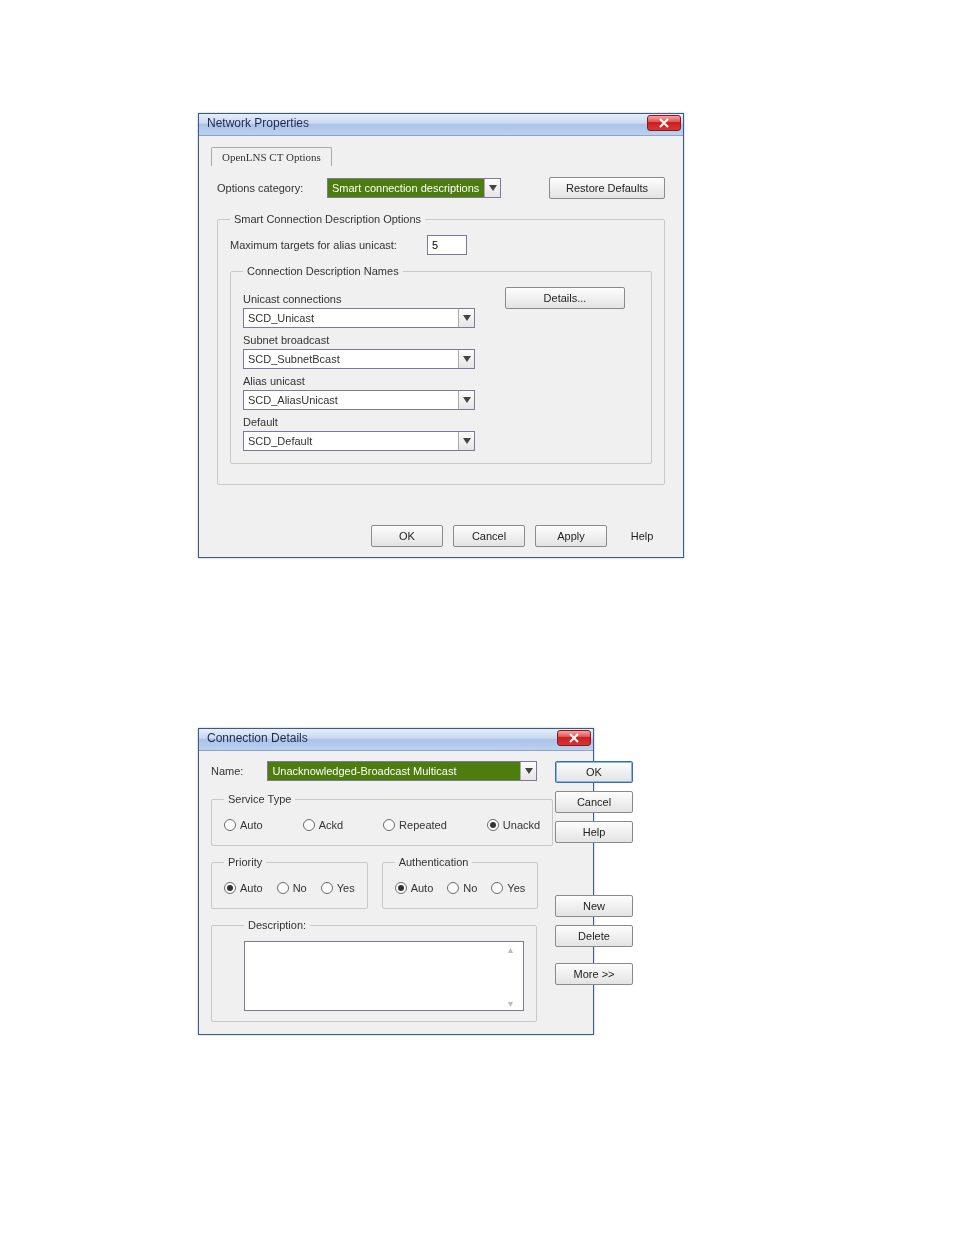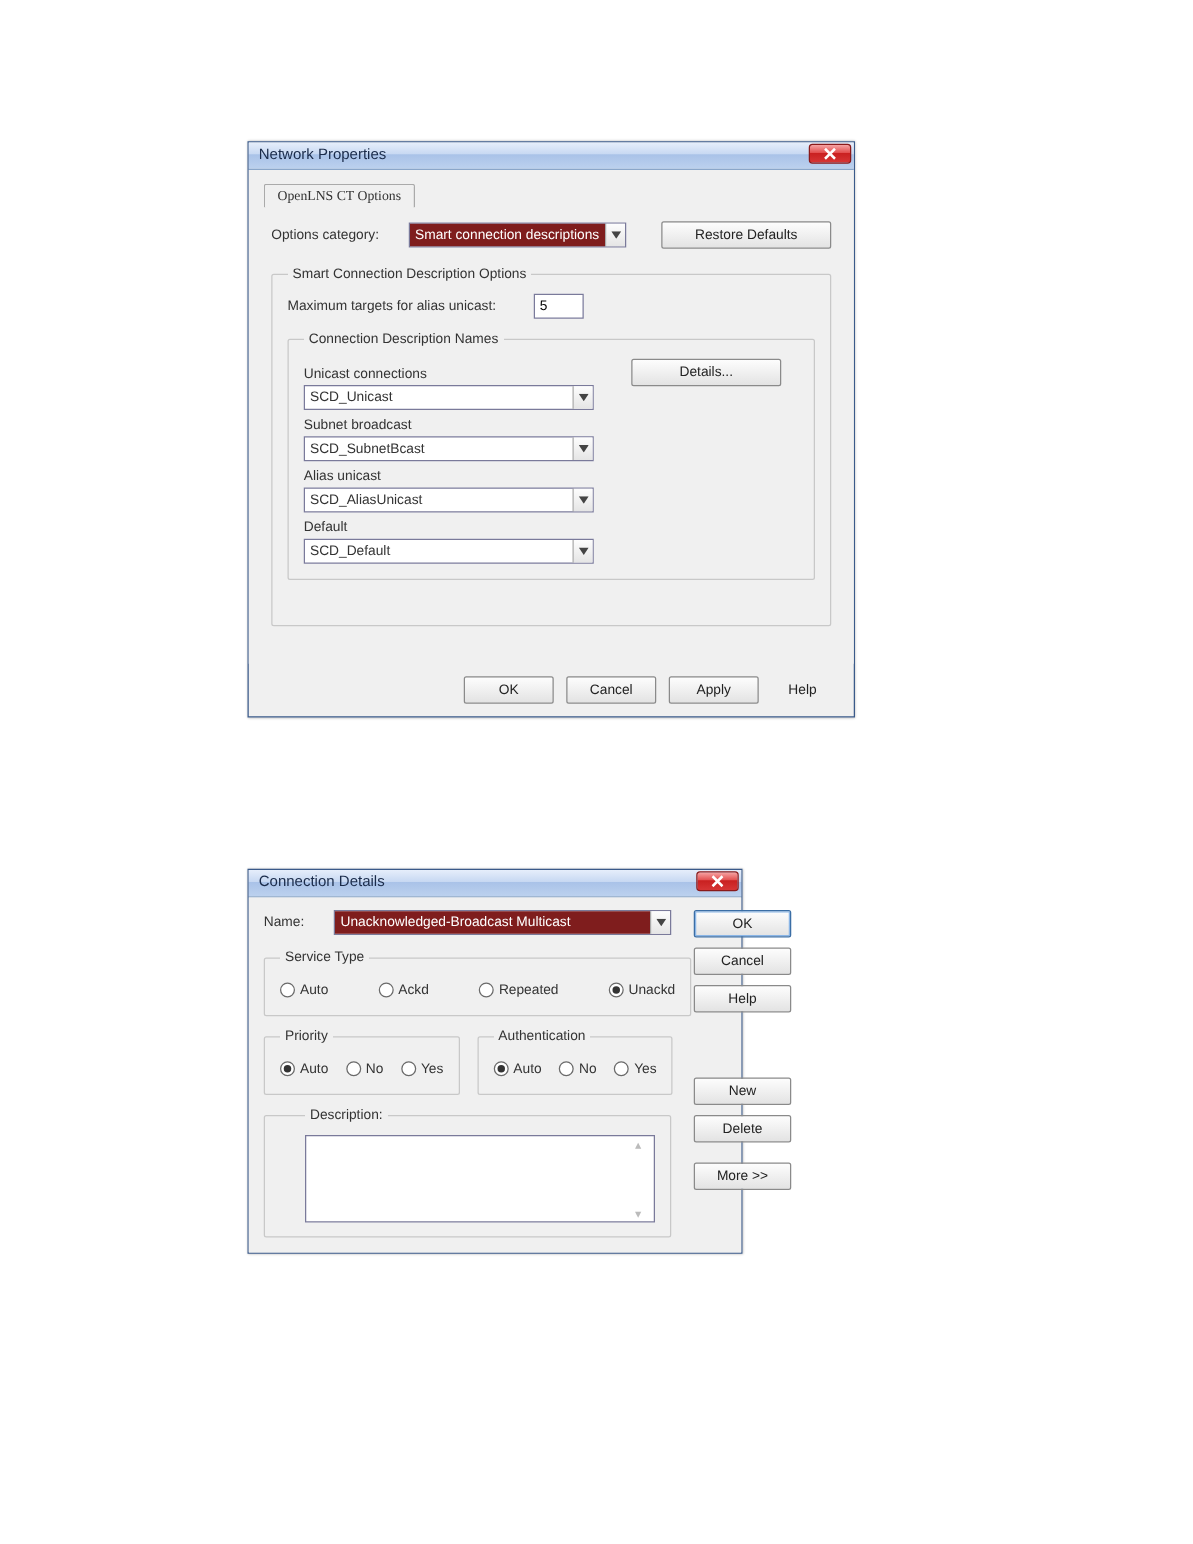--- a/index.html
+++ b/index.html
@@ -77,21 +77,21 @@
   }
   .combo .combo-text {
     flex: 1;
     padding: 2px 4px;
     display: flex;
     align-items: center;
     white-space: nowrap;
     overflow: hidden;
   }
   .combo .combo-text.selected {
-    background: #7f1d1d;
+    background: #4d7c0f;
     color: #fff;
   }
   .combo .combo-arrow {
     width: 16px;
     border-left: 1px solid #aaa;
     display: flex;
     align-items: center;
     justify-content: center;
     background: linear-gradient(#fdfdfd,#e5e5e5);
   }
@@ -190,31 +190,31 @@
     font-size: 10px;
     line-height: 1;
   }
 
   
   #dlg1 { left: 198px; top: 113px; width: 486px; }
   #dlg1 .content-area { padding: 0 6px 0 6px; }
   #dlg1 .row.category { margin-bottom: 14px; align-items: center; }
   #dlg1 .row.category .lbl { width: 110px; }
   #dlg1 .row.category .combo { width: 174px; }
-  #dlg1 .row.category .btn { width: 136px; margin-left: auto; }
-  #dlg1 fieldset.outer { padding-bottom: 36px; margin-bottom: 18px; }
+  #dlg1 .row.category .btn { width: 116px; margin-left: auto; }
+  #dlg1 fieldset.outer { padding-bottom: 20px; margin-bottom: 18px; }
   #dlg1 .row.maxtarg { gap: 30px; align-items: center; margin-bottom: 10px; }
   #dlg1 fieldset.inner { margin-top: 6px; }
   #dlg1 fieldset.inner .combo { width: 232px; }
   #dlg1 .details-col { position: absolute; right: 26px; top: 0; }
   #dlg1 fieldset.inner { position: relative; }
   #dlg1 .details-col .btn { width: 120px; margin-top: 10px; }
 
   
-  #dlg2 { left: 198px; top: 695px; width: 396px; }
+  #dlg2 { left: 198px; top: 728px; width: 396px; }
   #dlg2 .left-col { width: 326px; }
   #dlg2 .side-col { width: 78px; display:flex; flex-direction:column; gap:8px; align-items:stretch; }
   #dlg2 .side-col .btn { width: 78px; }
   #dlg2 .body-grid { display:flex; gap: 18px; align-items:flex-start; }
   #dlg2 .name-row { display:flex; align-items:center; gap: 24px; margin-bottom: 12px;}
   #dlg2 .name-row .combo { flex:1; }
   #dlg2 fieldset.svc { margin-bottom: 10px; }
   #dlg2 .two-fs { display:flex; gap: 14px; margin-bottom: 10px; }
   #dlg2 .two-fs fieldset { flex:1; }
   #dlg2 .radio-row { display:flex; gap: 18px; padding: 4px 0 2px; flex-wrap: nowrap;}

